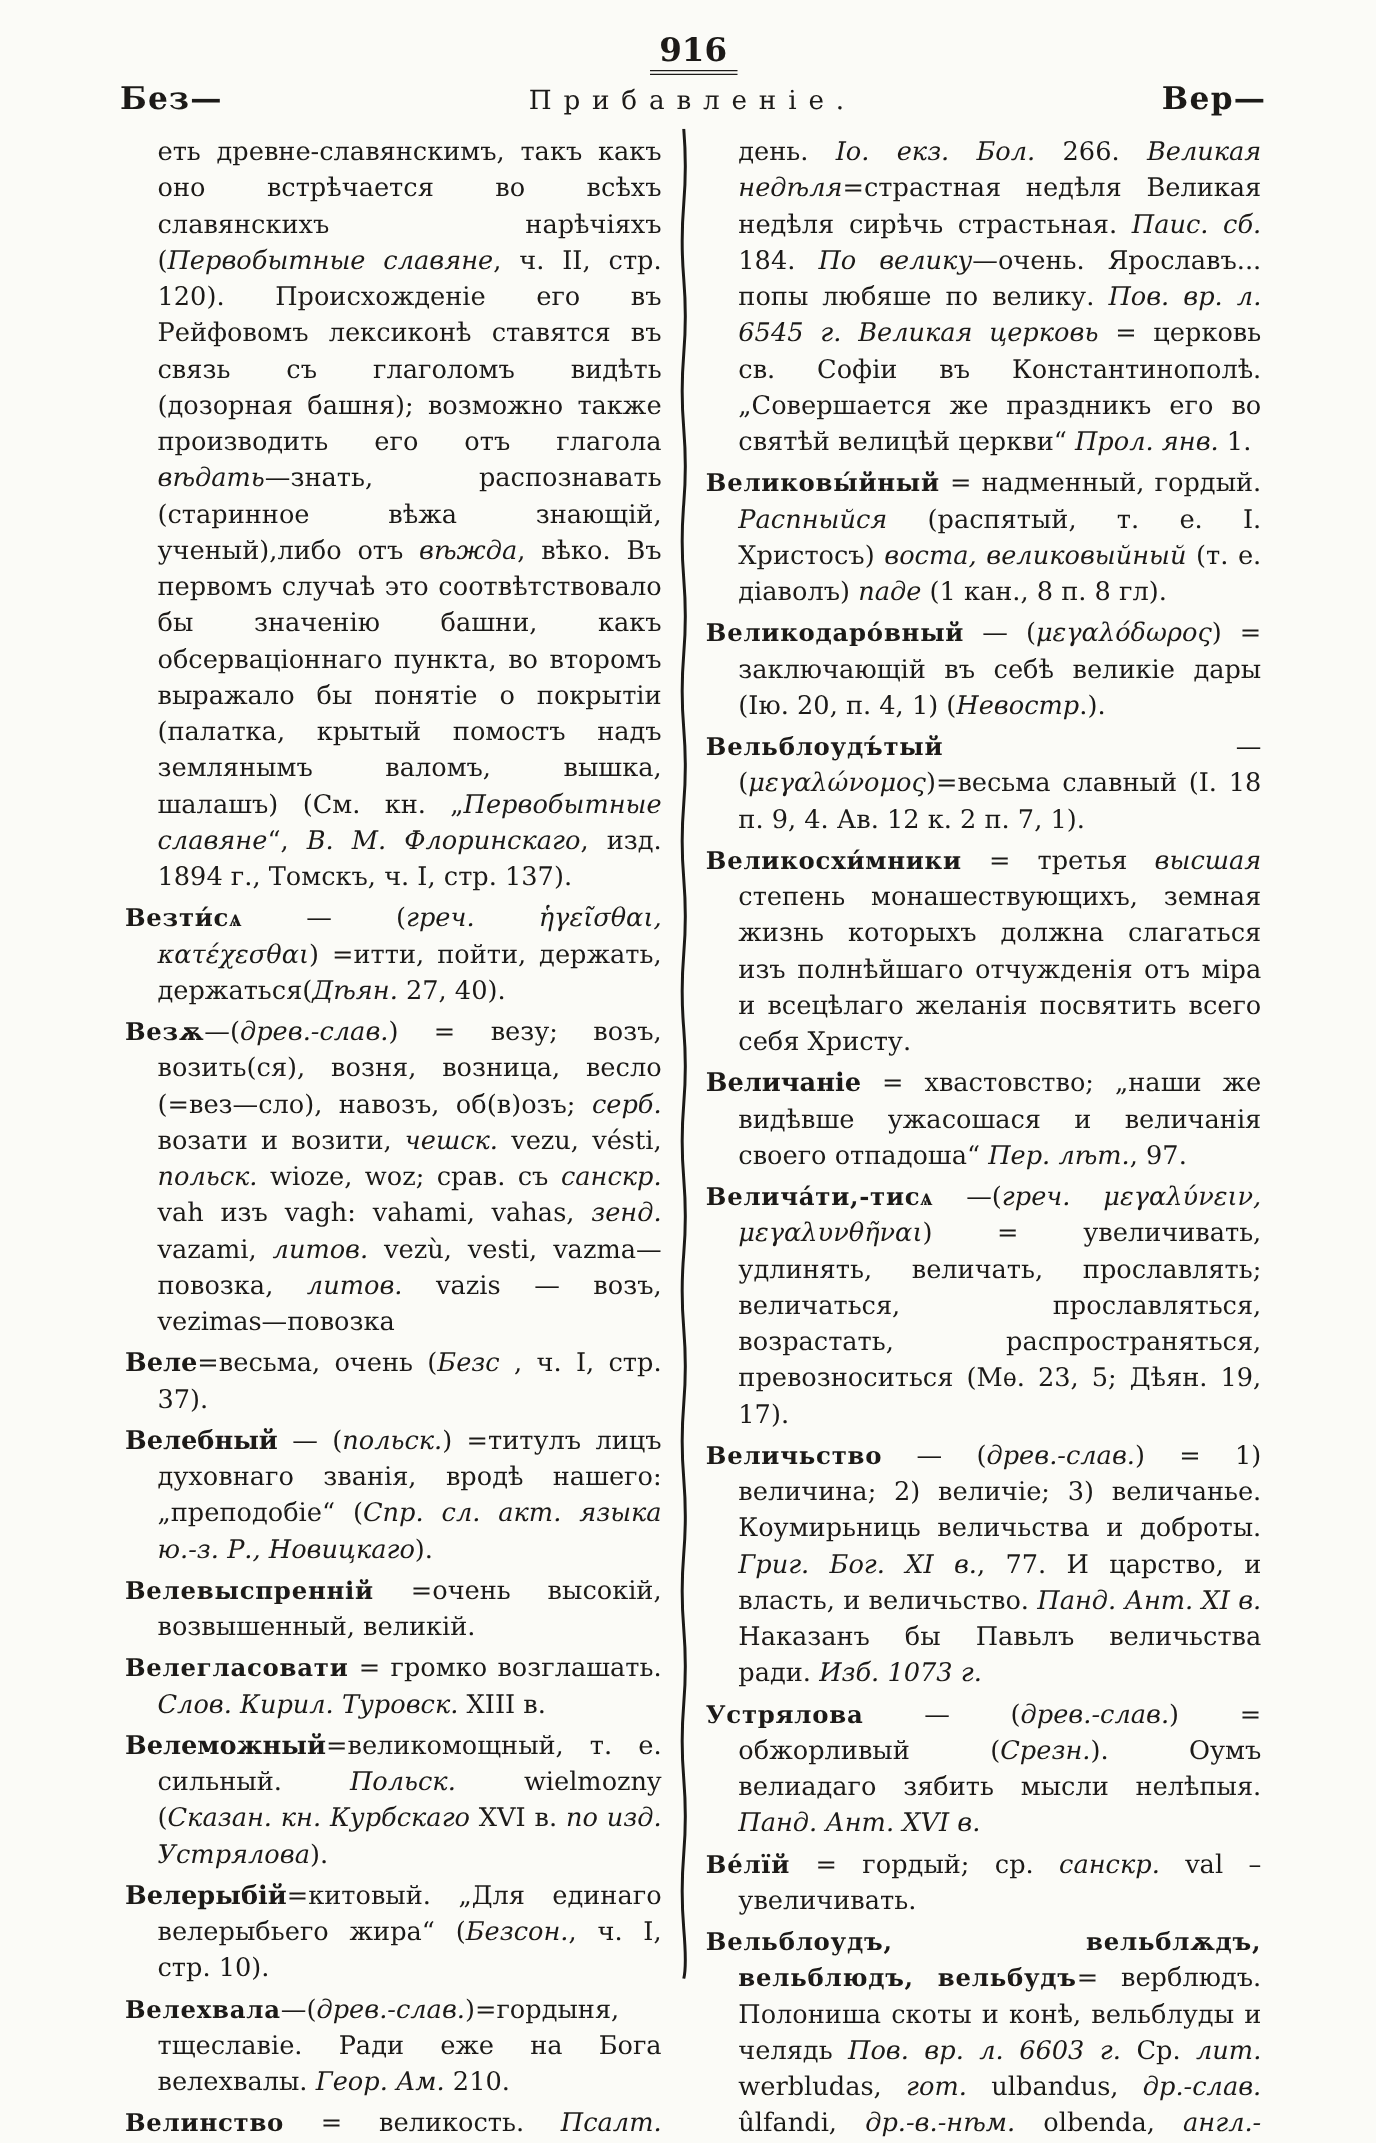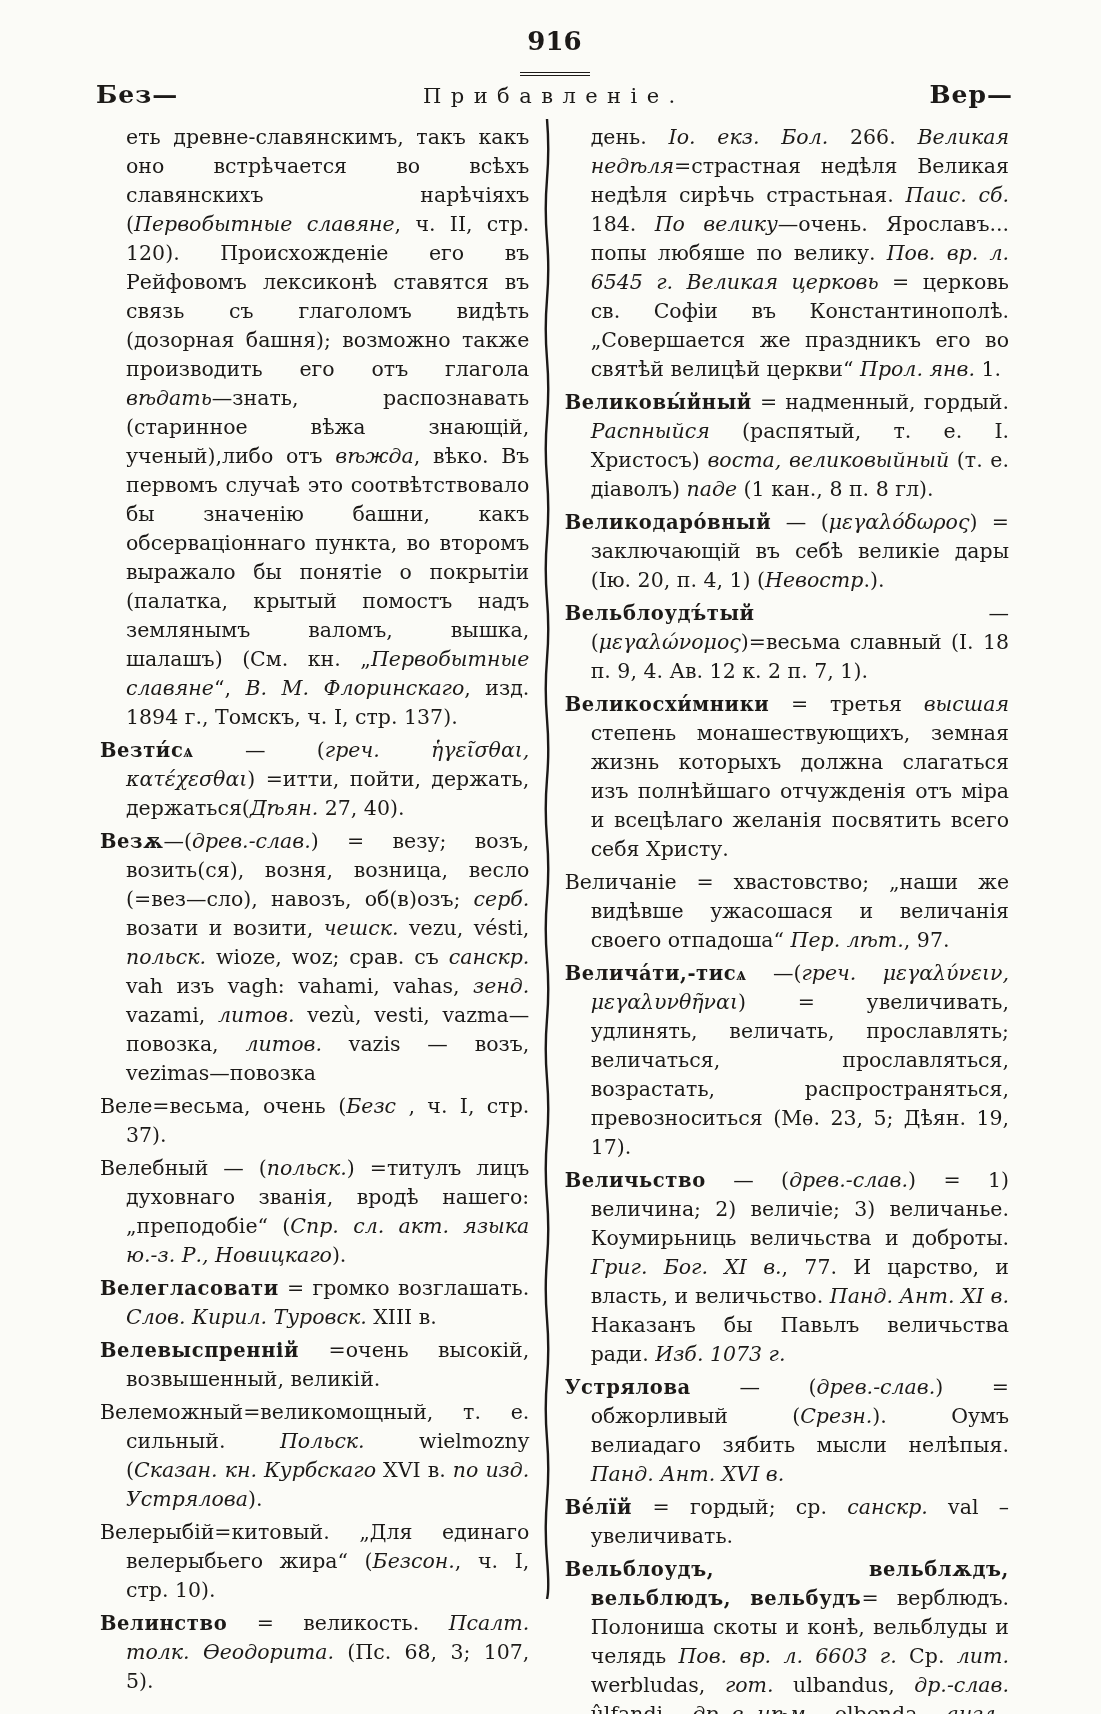--- a/index.html
+++ b/index.html
@@ -9,21 +9,21 @@
     color:#1c1a18;
     font-family:"DejaVu Serif", serif;
     overflow:hidden;
   }
   .page{padding:26px 88px 0 96px;}
   .page-head{position:relative;}
   .pageno{
     width:70px;margin:0 auto;text-align:center;
     font-size:26px;font-weight:bold;
     border-bottom:4px double #1c1a18;
-    padding-bottom:16px;
+    padding-bottom:0;
   }
   .head-row{
     display:flex;justify-content:space-between;align-items:baseline;
     margin-top:4px;
     gap:12px;
   }
   .guide{font-size:25px;font-weight:bold;letter-spacing:1px;}
   .section-title{
     font-size:21px;letter-spacing:.45em;text-align:center;flex:1;
   }
@@ -36,21 +36,21 @@
   .col-left{width:436px;}
   .col-right{width:452px;}
   .divider{
     width:29px;display:flex;justify-content:center;
     align-items:stretch;
   }
   .divider svg{display:block;}
   p.par{margin:4px;}
   p.hang{text-indent:-26px;}
   .hw{font-weight:bold;letter-spacing:.6px;font-size:19.5px;}
-  .hwb{font-weight:normal;}
+  .hwb{font-weight:bold;}
   .i{font-style:italic;}
   .g{font-style:italic;}
 </style>
 </head>
 <body>
 
 <div class="page">
   <div class="page-head">
     <div class="pageno">916</div>
     <div class="head-row">
@@ -60,24 +60,25 @@
     </div>
   </div>
 
   <div class="cols">
     <div class="col col-left">
         <p class="par"><span>еть древне-славянскимъ, такъ какъ оно встрѣчается во всѣхъ славянскихъ нарѣчіяхъ (</span><span class="i">Первобытные славяне</span><span>, ч. II, стр. 120). Происхожденіе его въ Рейфовомъ лексиконѣ ставятся въ связь съ глаголомъ видѣть (дозорная башня); возможно также производить его отъ глагола </span><span class="i">вѣдать</span><span>—знать, распознавать (старинное вѣжа знающій, ученый),либо отъ </span><span class="i">вѣжда</span><span>, вѣко. Въ первомъ случаѣ это соотвѣтствовало бы значенію башни, какъ обсерваціоннаго пункта, во второмъ выражало бы понятіе о покрытіи (палатка, крытый помостъ надъ землянымъ валомъ, вышка, шалашъ) (См. кн. „</span><span class="i">Первобытные славяне</span><span>“, </span><span class="i">В. М. Флоринскаго</span><span>, изд. 1894 г., Томскъ, ч. I, стр. 137).</span></p>
         <p class="par hang"><span class="hw">Везти́сѧ</span><span> — (</span><span class="i">греч.</span><span> </span><span class="g">ἡγεῖσθαι, κατέχεσθαι</span><span>) =итти, пойти, держать, держаться(</span><span class="i">Дѣян.</span><span> 27, 40).</span></p>
         <p class="par hang"><span class="hw">Везѫ</span><span>—(</span><span class="i">древ.-слав.</span><span>) = везу; возъ, возить(ся), возня, возница, весло (=вез—сло), навозъ, об(в)озъ; </span><span class="i">серб.</span><span> возати и возити, </span><span class="i">чешск.</span><span> vezu, vésti, </span><span class="i">польск.</span><span> wioze, woz; срав. съ </span><span class="i">санскр.</span><span> vah изъ vagh: vahami, vahas, </span><span class="i">зенд.</span><span> vazami, </span><span class="i">литов.</span><span> vezù, vesti, vazma—повозка, </span><span class="i">литов.</span><span> vazis — возъ, vezimas—повозка</span></p>
         <p class="par hang"><span class="hwb">Веле</span><span>=весьма, очень (</span><span class="i">Безс</span><span> , ч. I, стр. 37).</span></p>
         <p class="par hang"><span class="hwb">Велебный</span><span> — (</span><span class="i">польск.</span><span>) =титулъ лицъ духовнаго званія, вродѣ нашего: „преподобіе“ (</span><span class="i">Спр. сл. акт. языка ю.-з. Р., Новицкаго</span><span>).</span></p>
+        <p class="par hang"><span class="hw">Велевыспренній</span><span> =очень высокій, возвышенный, великій.</span></p>
         <p class="par hang"><span class="hw">Велегласовати</span><span> = громко возглашать. </span><span class="i">Слов. Кирил. Туровск.</span><span> XIII в.</span></p>
-        <p class="par hang"><span class="hw">Велевыспренній</span><span> =очень высокій, возвышенный, великій.</span></p>
         <p class="par hang"><span class="hwb">Велеможный</span><span>=великомощный, т. е. сильный. </span><span class="i">Польск.</span><span> wielmozny (</span><span class="i">Сказан. кн. Курбскаго</span><span> XVI в. </span><span class="i">по изд. Устрялова</span><span>).</span></p>
         <p class="par hang"><span class="hwb">Велерыбій</span><span>=китовый. „Для единаго велерыбьего жира“ (</span><span class="i">Безсон.</span><span>, ч. I, стр. 10).</span></p>
+        <p class="par hang"><span class="hw">Велехвала</span><span>—(</span><span class="i">древ.-слав.</span><span>)=гордыня, тщеславіе. Ради еже на Бога велехвалы. </span><span class="i">Геор. Ам.</span><span> 210.</span></p>
         <p class="par hang"><span class="hw">Велинство</span><span> = великость. </span><span class="i">Псалт. толк. Ѳеодорита.</span><span> (Пс. 68, 3; 107, 5).</span></p>
       </div>
     <div class="divider">
       <svg width="8" height="1480" viewBox="0 0 8 1480" aria-hidden="true">
         <path d="M4 0 Q6.5 30 4 60 T4 120 T4 180 T4 240 T4 300 T4 360 T4 420 T4 480 T4 540 T4 600 T4 660 T4 720 T4 780 T4 840 T4 900 T4 960 T4 1020 T4 1080 T4 1140 T4 1200 T4 1260 T4 1320 T4 1380 T4 1440 T4 1480" fill="none" stroke="#1c1a18" stroke-width="2.4"></path>
       </svg>
     </div>
     <div class="col col-right">
         <p class="par"><span>день. </span><span class="i">Іо. екз. Бол.</span><span> 266. </span><span class="i">Великая недѣля</span><span>=страстная недѣля  Великая недѣля сирѣчь страстьная. </span><span class="i">Паис. сб.</span><span> 184. </span><span class="i">По велику</span><span>—очень. Ярославъ... попы любяше по велику. </span><span class="i">Пов. вр. л. 6545 г.</span><span> </span><span class="i">Великая церковь</span><span> = церковь св. Софіи въ Константинополѣ. „Совершается же праздникъ его во святѣй велицѣй церкви“ </span><span class="i">Прол. янв.</span><span> 1.</span></p>
         <p class="par hang"><span class="hw">Великовы́йный</span><span> = надменный, гордый. </span><span class="i">Распныйся</span><span> (распятый, т. е. І. Христосъ) </span><span class="i">воста, великовыйный</span><span> (т. е. діаволъ) </span><span class="i">паде</span><span> (1 кан., 8 п. 8 гл).</span></p>

